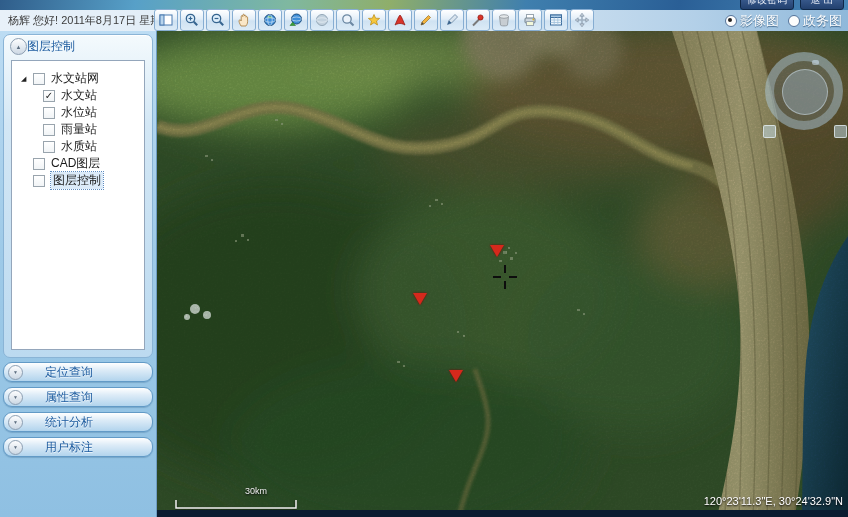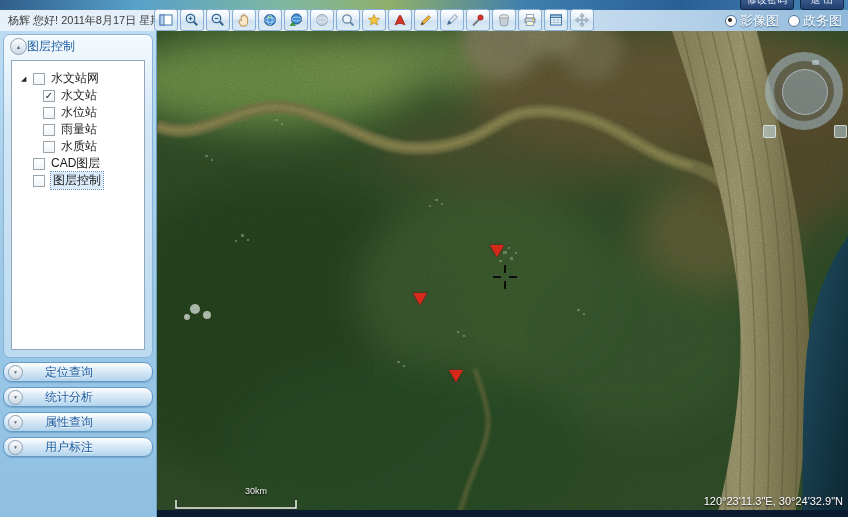--- a/index.html
+++ b/index.html
@@ -321,25 +321,25 @@
           </div>
         </div>
     </div>
     <div id="sidebar-panels">
         <div class="acc-bar">
           <span class="circle-btn">▼</span>
           <span class="acc-label">定位查询</span>
         </div>
         <div class="acc-bar">
           <span class="circle-btn">▼</span>
-          <span class="acc-label">统计分析</span>
+          <span class="acc-label">属性查询</span>
         </div>
         <div class="acc-bar">
           <span class="circle-btn">▼</span>
-          <span class="acc-label">属性查询</span>
+          <span class="acc-label">统计分析</span>
         </div>
         <div class="acc-bar">
           <span class="circle-btn">▼</span>
           <span class="acc-label">用户标注</span>
         </div>
       </div>
   </div>
 
   <div id="map-view">
     <svg id="map-svg" width="691" height="486" viewBox="0 0 691 486">

